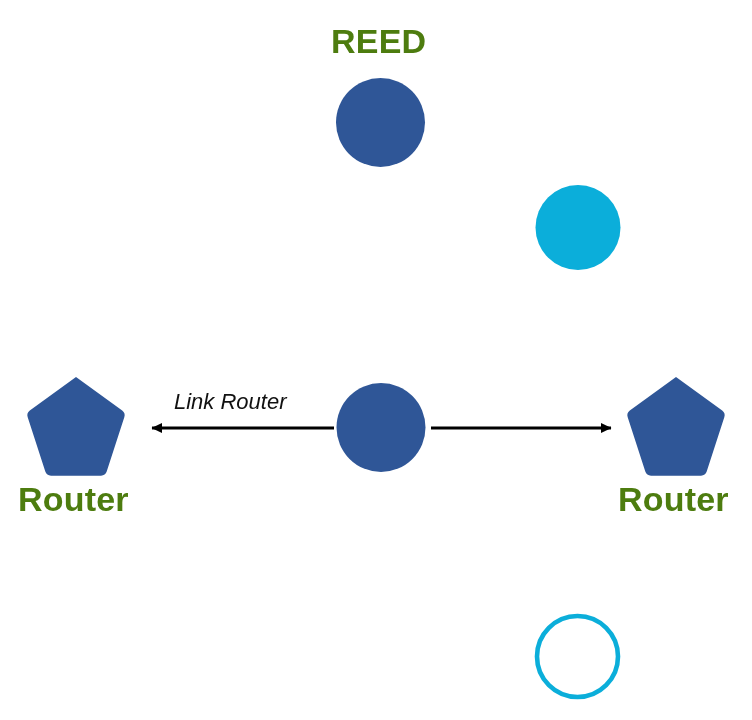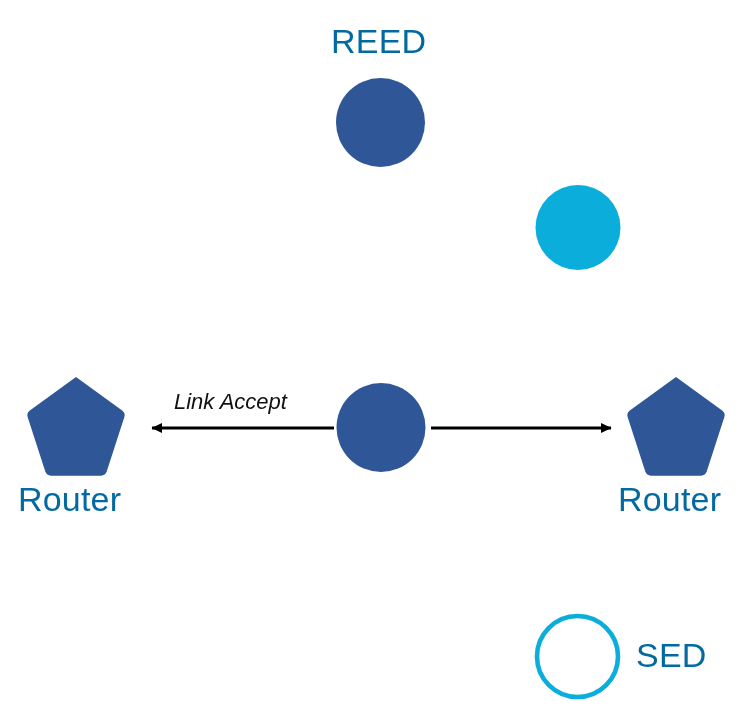--- a/index.html
+++ b/index.html
@@ -19,22 +19,22 @@
     width: 752px;
     height: 720px;
     overflow: hidden;
     background: #ffffff;
   }
   .node-label {
     position: absolute;
     font-family: "Liberation Sans", sans-serif;
     font-size: 34px;
     line-height: 34px;
-    font-weight: 400;
-    color: #0369a1;
+    font-weight: 700;
+    color: #4d7c0f;
     white-space: nowrap;
     letter-spacing: 0.2px;
   }
   .edge-label {
     position: absolute;
     font-family: "Liberation Sans", sans-serif;
     font-size: 22px;
     line-height: 22px;
     font-style: italic;
     font-weight: 400;
@@ -99,17 +99,16 @@
     <circle cx="577.5" cy="656.5" r="40.5" fill="#ffffff" stroke="#0BAEDA" stroke-width="4.6"></circle>
   </svg>
 
   <div class="node-label" style="left:331px; top:24px;">REED</div>
 
 
   <div class="node-label" style="left:18px; top:482px;">Router</div>
 
   <div class="node-label" style="left:618px; top:482px;">Router</div>
 
-  <div class="node-label" style="left:636px; top:638px;">SED</div>
 
-  <div class="edge-label" style="left:174px; top:391px;">Link Accept</div>
+  <div class="edge-label" style="left:174px; top:391px;">Link Router</div>
 
 </div>
 
 </body></html>

